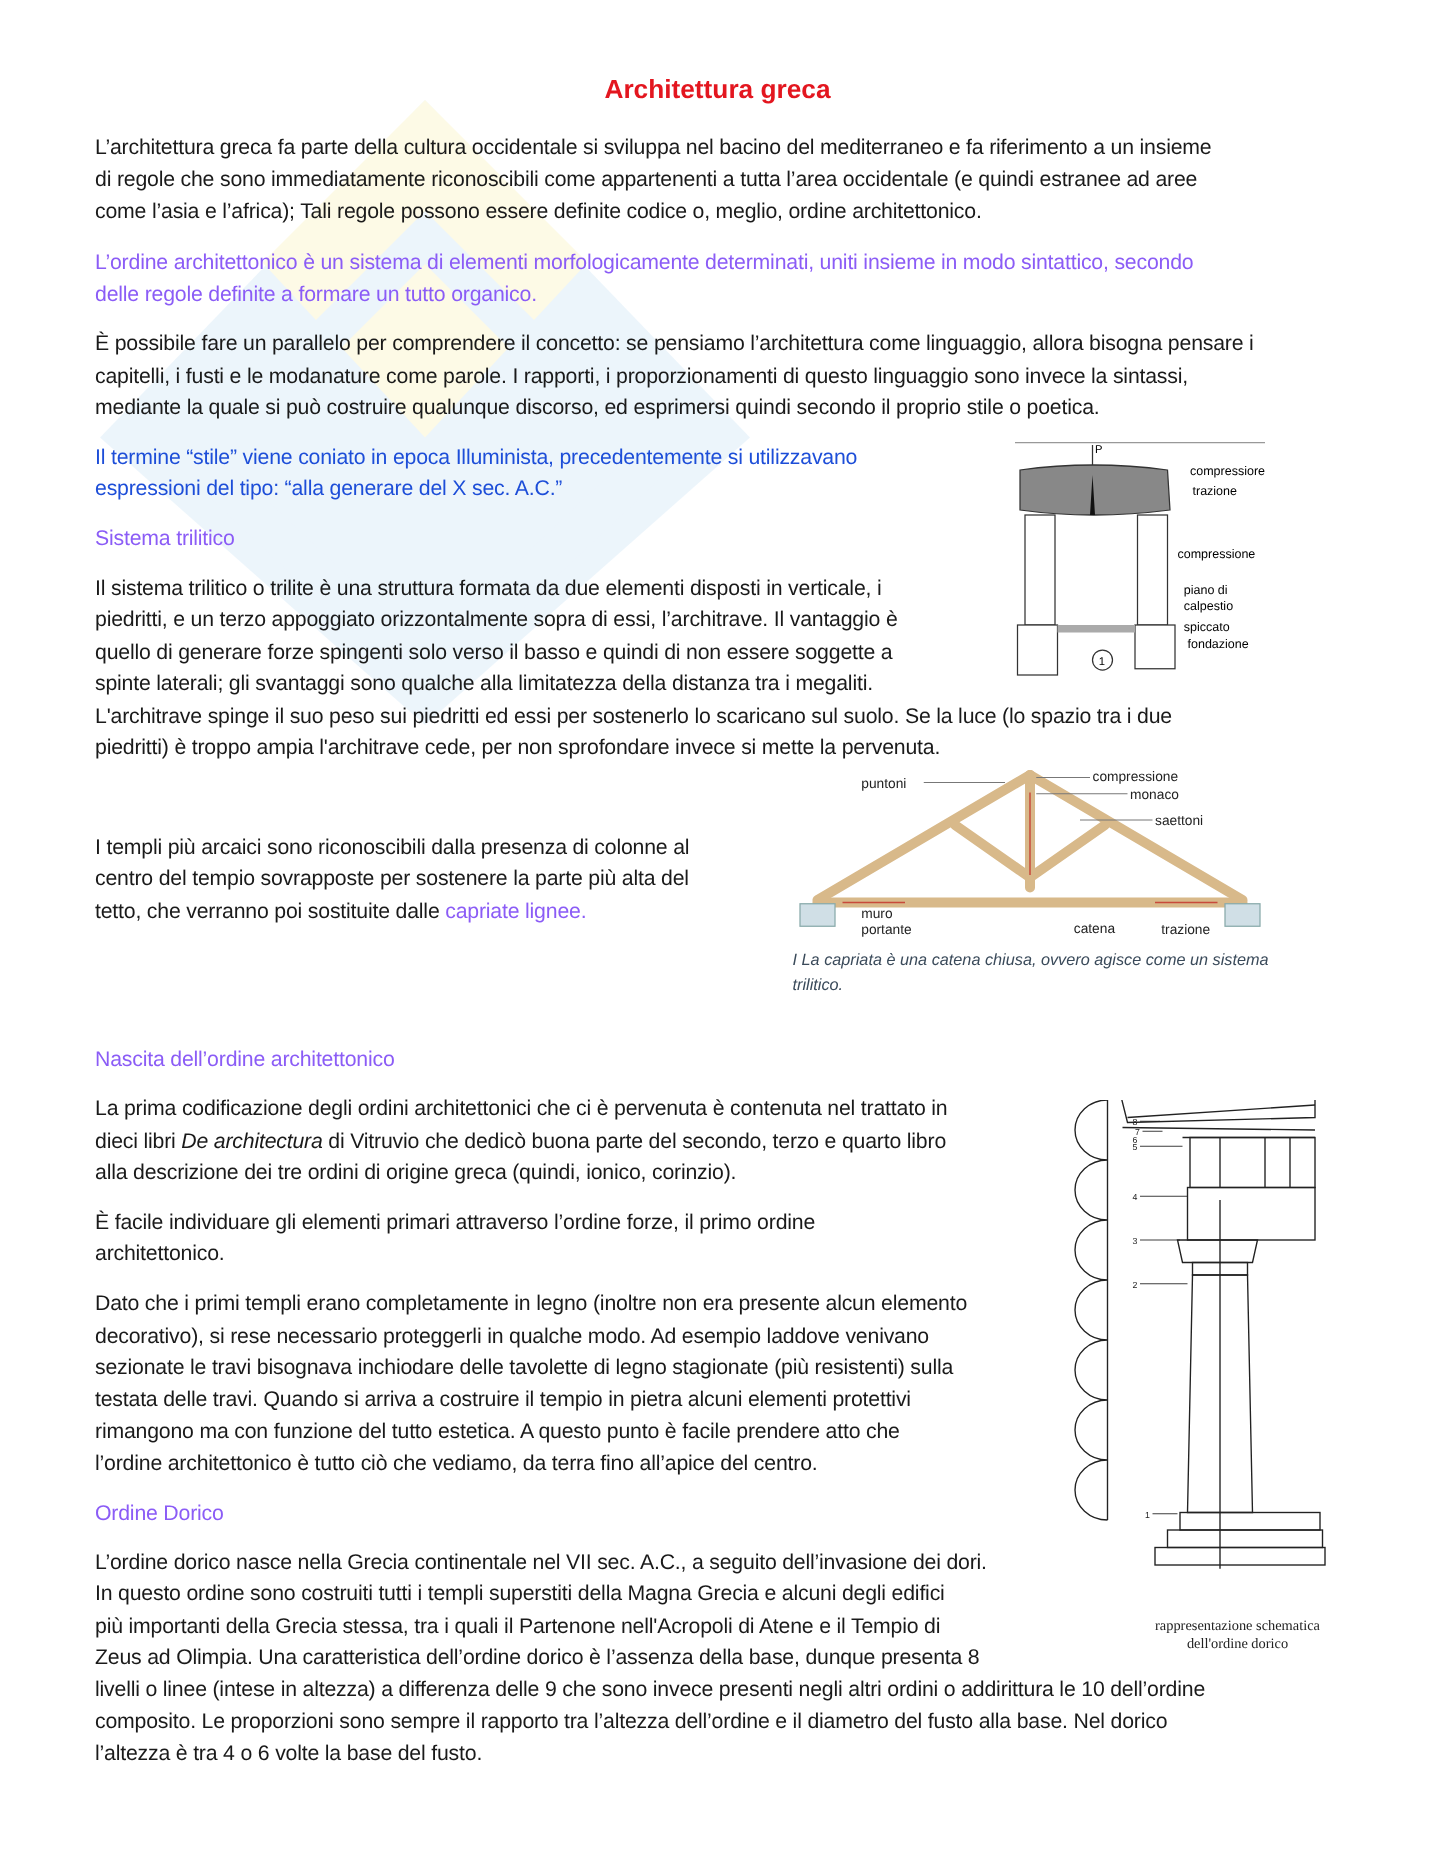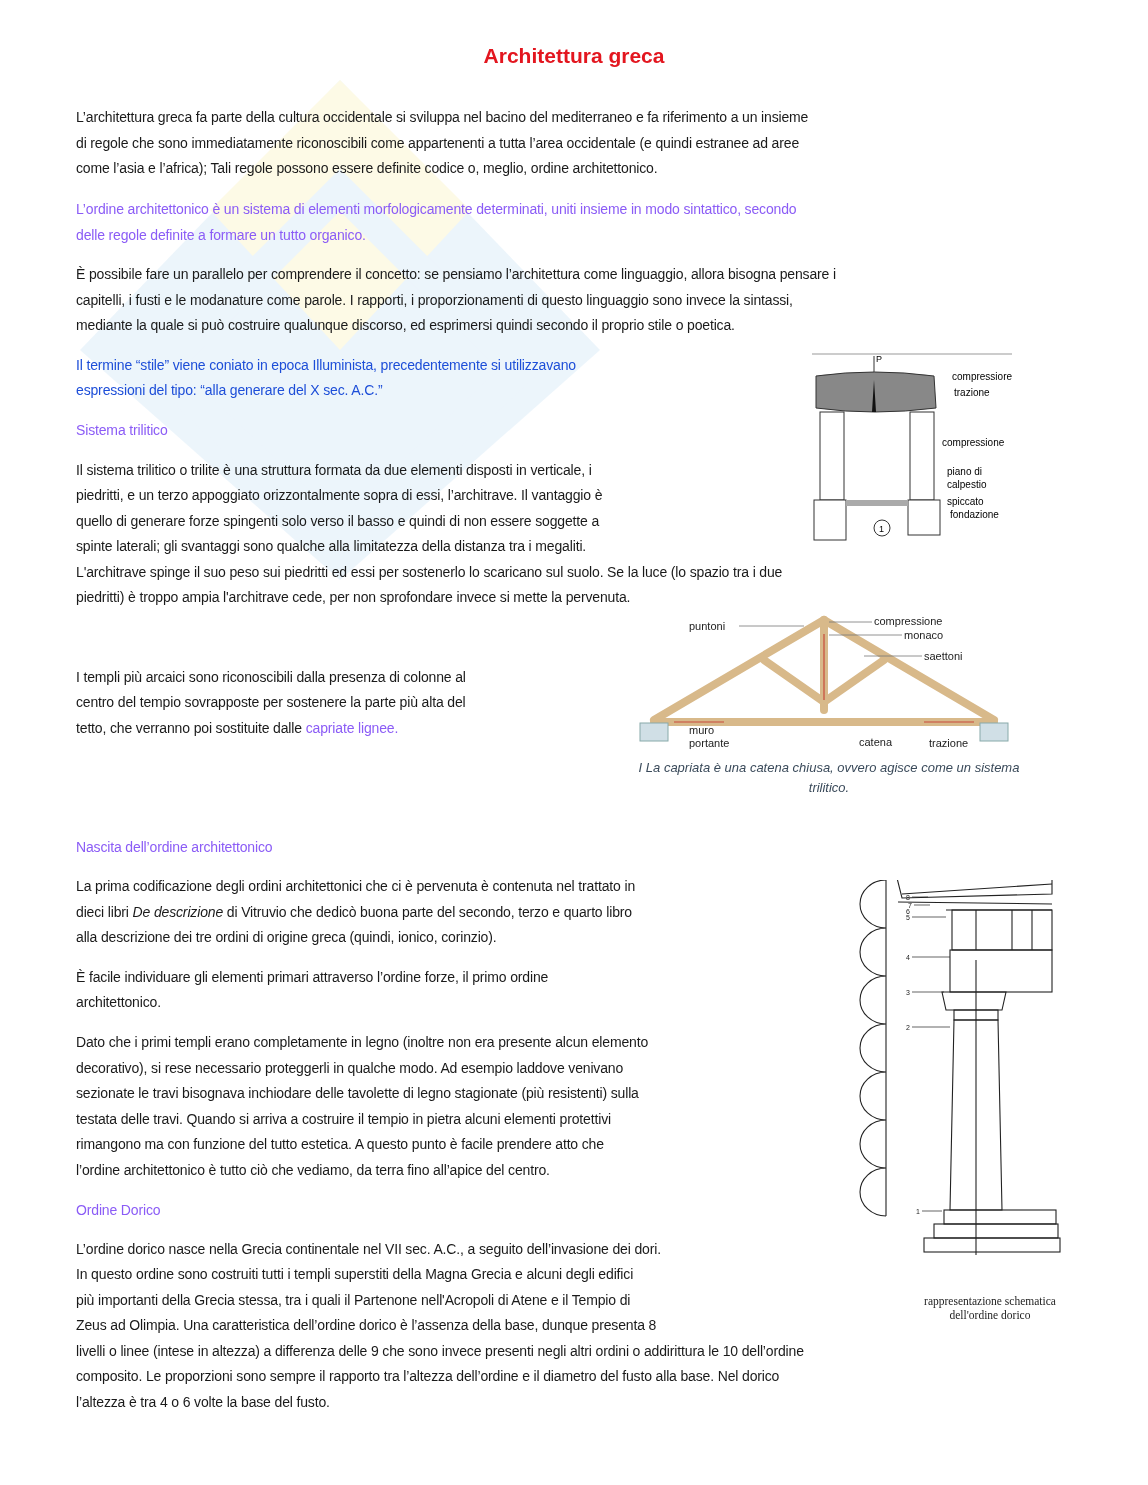--- a/index.html
+++ b/index.html
@@ -1,25 +1,25 @@
 <!DOCTYPE html>
 <html><head>
 <meta charset="utf-8">
 <style>
   html, body { margin:0; padding:0; background:#ffffff; }
   body { width:1148px; height:1485px; position:relative; overflow:hidden;
          font-family:"Liberation Sans", sans-serif; color:#1a1a1a; }
   .page { position:absolute; left:0; top:0; width:1148px; height:1485px; }
   .watermark { position:absolute; left:40px; top:20px; width:600px; height:560px; opacity:0.16; pointer-events:none; }
-  .t { position:absolute; left:76px; font-size:14px; line-height:25.5px; margin:0; letter-spacing:-0.15px; }
+  .t { position:absolute; left:76px; font-size:17px; line-height:25.5px; margin:0; letter-spacing:-0.15px; }
   .red { color:#8b5cf6; }
   .green { color:#1d4ed8; }
-  .title { position:absolute; left:0; width:1148px; top:44px; text-align:center; font-size:21px; color:#e3161f; margin:0; }
+  .title { position:absolute; left:0; width:1148px; top:60px; text-align:center; font-size:21px; color:#e3161f; margin:0; }
   .fig { position:absolute; }
-  .caption { position:absolute; left:634px; top:758px; width:390px; font-size:13px; line-height:20px; font-style:italic; color:#3a4a5a; margin:0;text-align:center; }
+  .caption { position:absolute; left:634px; top:758px; width:390px; font-size:13px; line-height:20px; font-style:italic; color:#3a4a5a; margin:0; }
   .fig-caption-dor { position:absolute; left:900px; top:1294px; width:180px; text-align:center; font-family:"Liberation Serif", serif; font-size:11.5px; line-height:14px; color:#222; margin:0; }
   svg text { font-family:"Liberation Sans", sans-serif; }
 </style>
 </head>
 <body>
 
 <div class="page">
 
   <svg class="watermark" viewBox="0 0 600 560">
     <polygon points="40,330 300,60 560,330 300,560" fill="#8fc3e8"></polygon>
@@ -123,21 +123,21 @@
       <line x1="195" y1="25" x2="268" y2="25"></line>
       <line x1="230" y1="46" x2="288" y2="46"></line>
     </g>
   </svg>
   <p class="caption"><span>I</span><span> La capriata è una catena chiusa, ovvero agisce come un sistema trilitico.</span></p>
 
   <p class="t red" style="top:835px">Nascita dell’ordine architettonico</p>
 
   <div>
     <p class="t" style="top:874px">La prima codificazione degli ordini architettonici che ci è pervenuta è contenuta nel trattato in</p>
-    <p class="t" style="top:900px"><span>dieci libri </span><em>De descrizione</em><span> di Vitruvio che dedicò buona parte del secondo, terzo e quarto libro</span></p>
+    <p class="t" style="top:900px"><span>dieci libri </span><em>De architectura</em><span> di Vitruvio che dedicò buona parte del secondo, terzo e quarto libro</span></p>
     <p class="t" style="top:925px">alla descrizione dei tre ordini di origine greca (quindi, ionico, corinzio).</p>
   </div>
 
   <div>
     <p class="t" style="top:965px">È facile individuare gli elementi primari attraverso l’ordine forze, il primo ordine</p>
     <p class="t" style="top:990px">architettonico.</p>
   </div>
 
   <div>
     <p class="t" style="top:1030px">Dato che i primi templi erano completamente in legno (inoltre non era presente alcun elemento</p>

